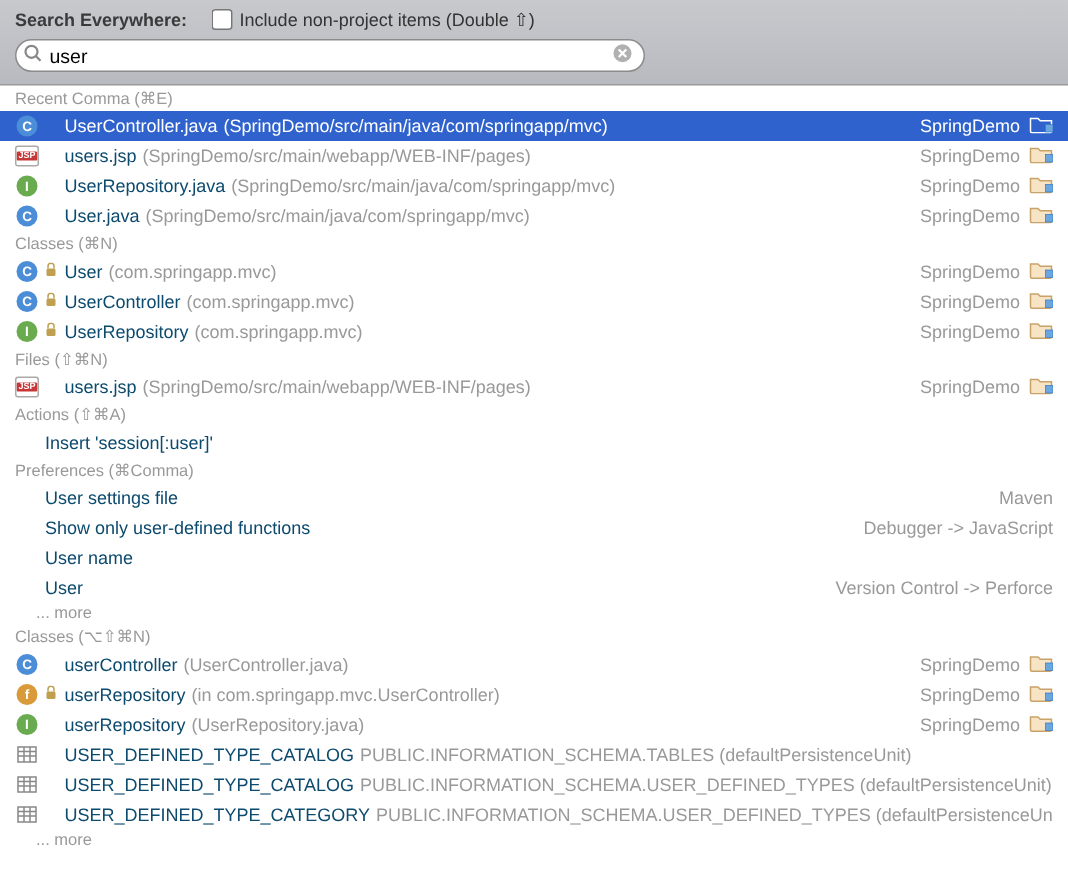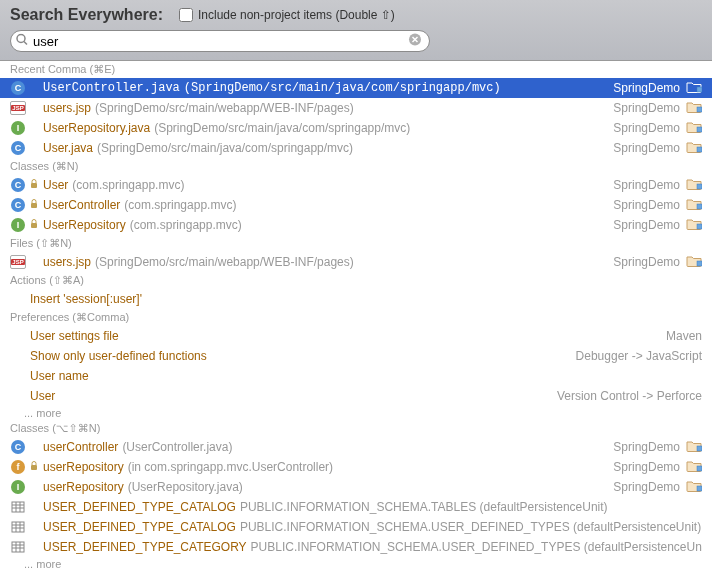--- a/index.html
+++ b/index.html
@@ -17,21 +17,21 @@
   border-bottom: 1px solid #999;
 }
 .header-top {
   display: flex;
   align-items: center;
   margin-bottom: 6px;
 }
 .title {
   font-weight: bold;
   color: #3a3a3a;
-  font-size: 16px;
+  font-size: 12px;
   text-align: right;
 }
 .checkbox-wrap {
   display: flex;
   align-items: flex-start;
   margin-left: 16px;
   color: #333;
   font-size: 12px;
 }
 .checkbox-wrap input {
@@ -89,26 +89,26 @@
   justify-content: center;
   margin-right: 4px;
   flex-shrink: 0;
 }
 .row .lock-slot {
   width: 10px;
   margin-right: 3px;
   flex-shrink: 0;
 }
 .row .main-text {
-  color: #a16207;
+  color: #0c4a6e;
   font-size: 12px;
   white-space: nowrap;
 }
 .row.selected .main-text,
-.row.selected .hint-text { color: #fff; font-family: Liberation Mono, monospace; }
+.row.selected .hint-text { color: #fff; }
 .row .hint-text {
   color: #999;
   margin-left: 4px;
   font-size: 12px;
   white-space: nowrap;
   overflow: hidden;
 }
 .row .spacer { flex: 1; }
 .row .right-text {
   color: #999;

